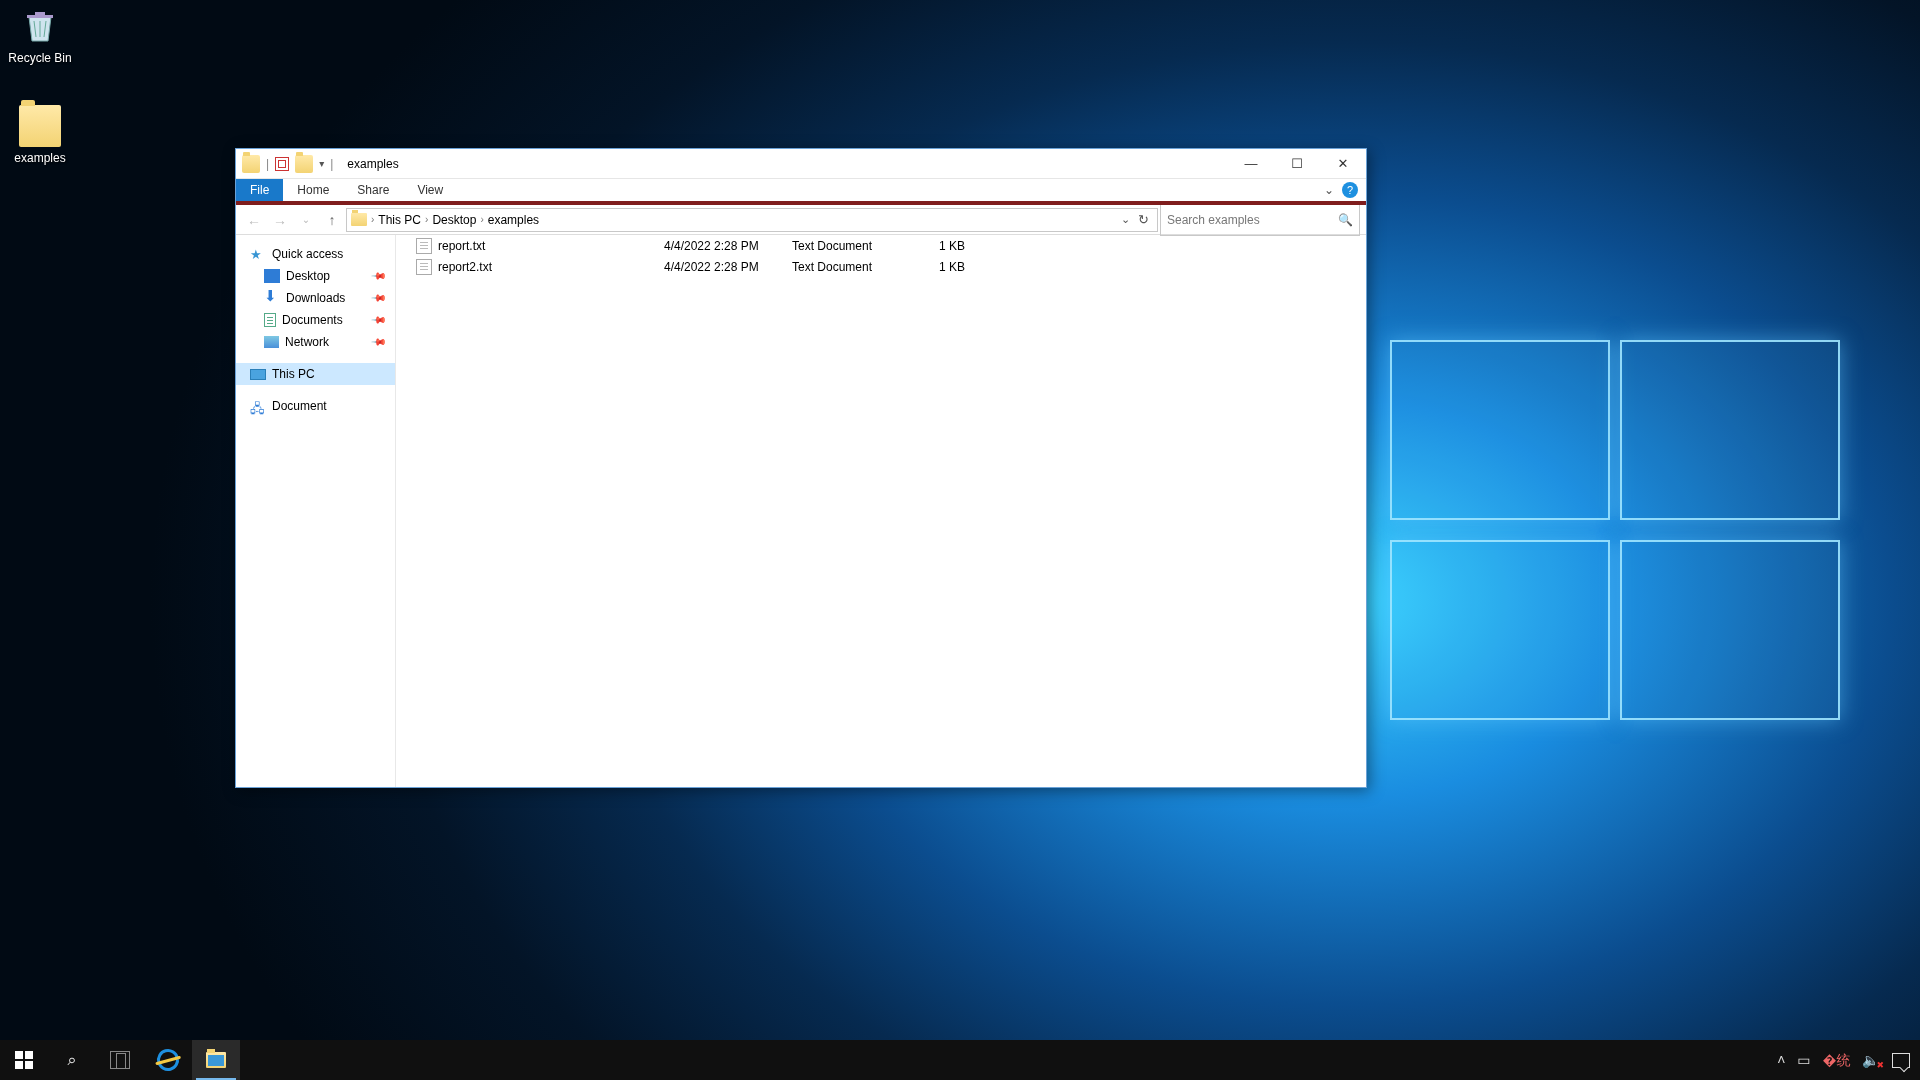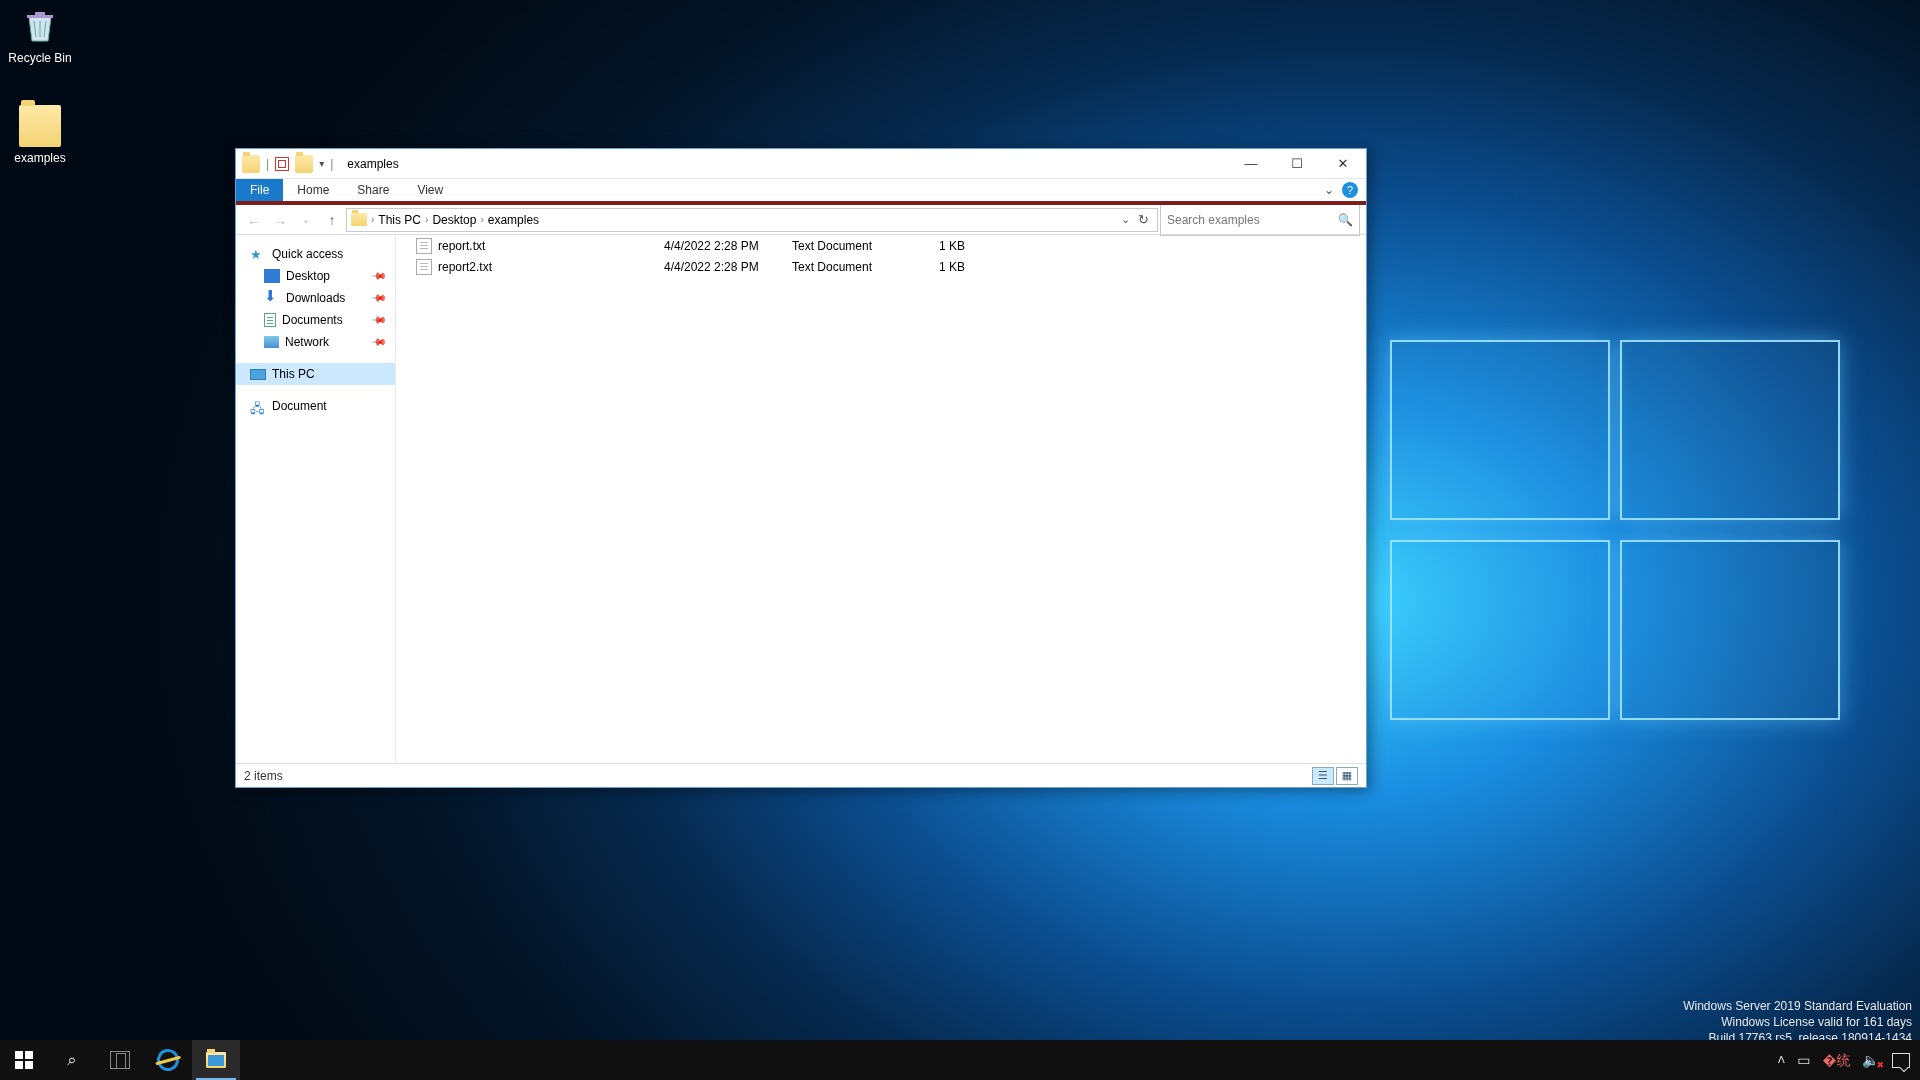--- a/index.html
+++ b/index.html
@@ -265,34 +265,22 @@
               <span class="file-ico"></span>
             <span>report2.txt</span>
             </div>
           <div class="col c-date">4/4/2022 2:28 PM</div>
           <div class="col c-type">Text Document</div>
           <div class="col c-size">1 KB</div>
         </div>
       </div>
     </div>
 
-    <div class="status">
-      <span>2 items</span>
-      <div class="view-toggles">
-        <div class="vt active">☰</div>
-        <div class="vt">▦</div>
-      </div>
-    </div>
   </div>
 
-  <div class="watermark">
-    <div>Windows Server 2019 Standard Evaluation</div>
-    <div>Windows License valid for 161 days</div>
-    <div>Build 17763.rs5_release.180914-1434</div>
-  </div>
 
   <div class="taskbar">
     <div class="task-btn">
       <div class="win-logo">
           <span></span>
           <span></span>
           <span></span>
           <span></span>
         </div>
     </div>

